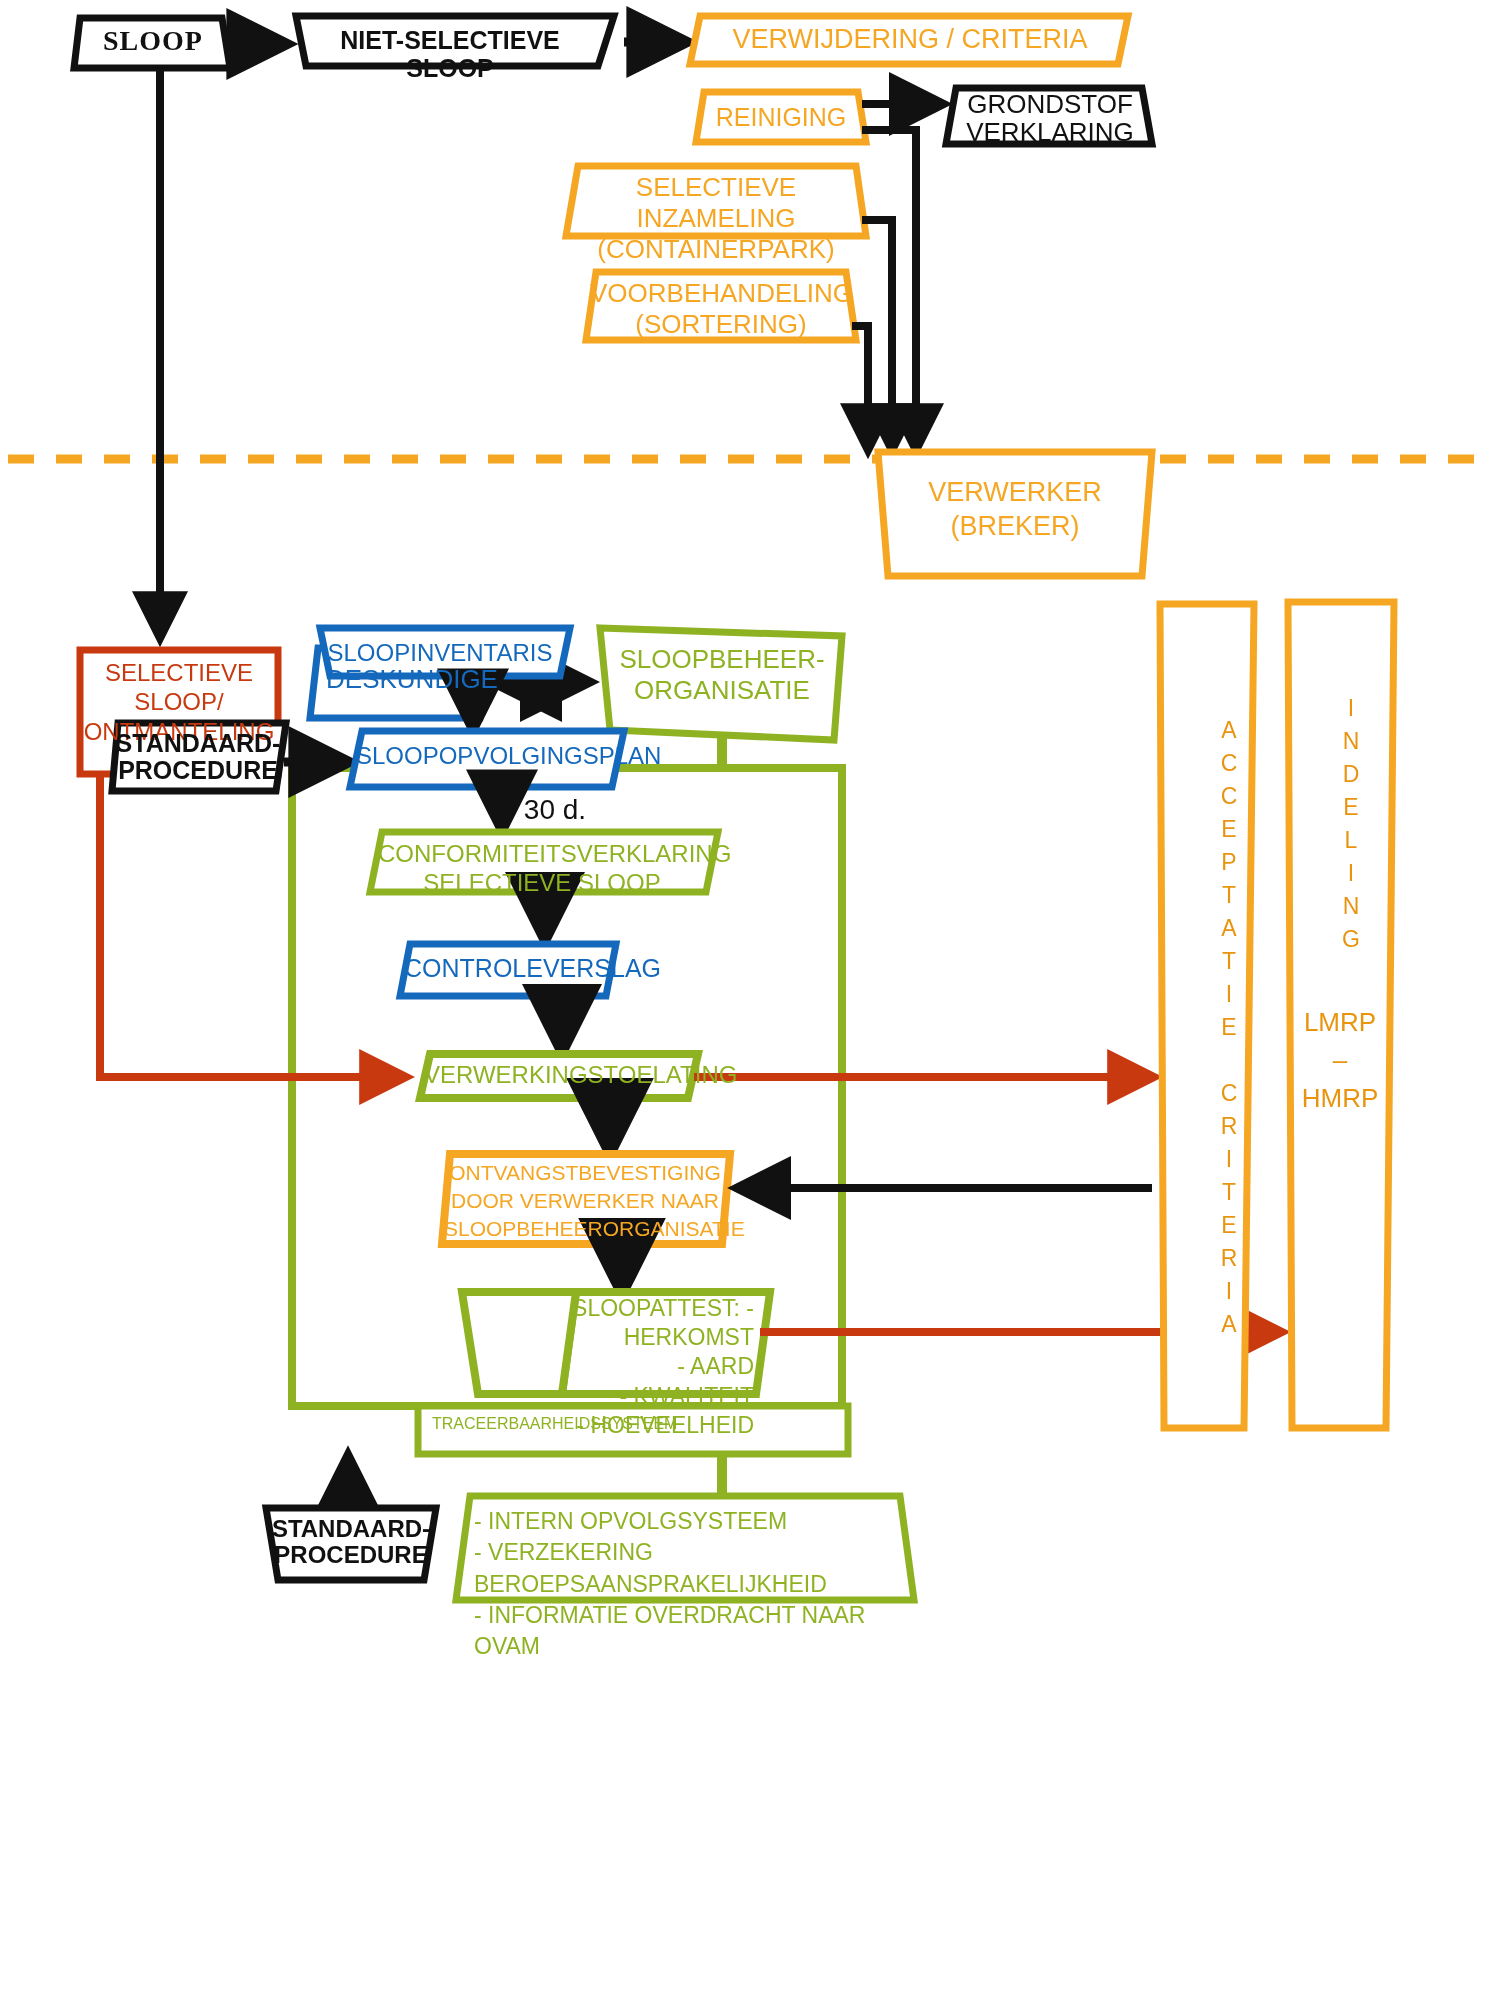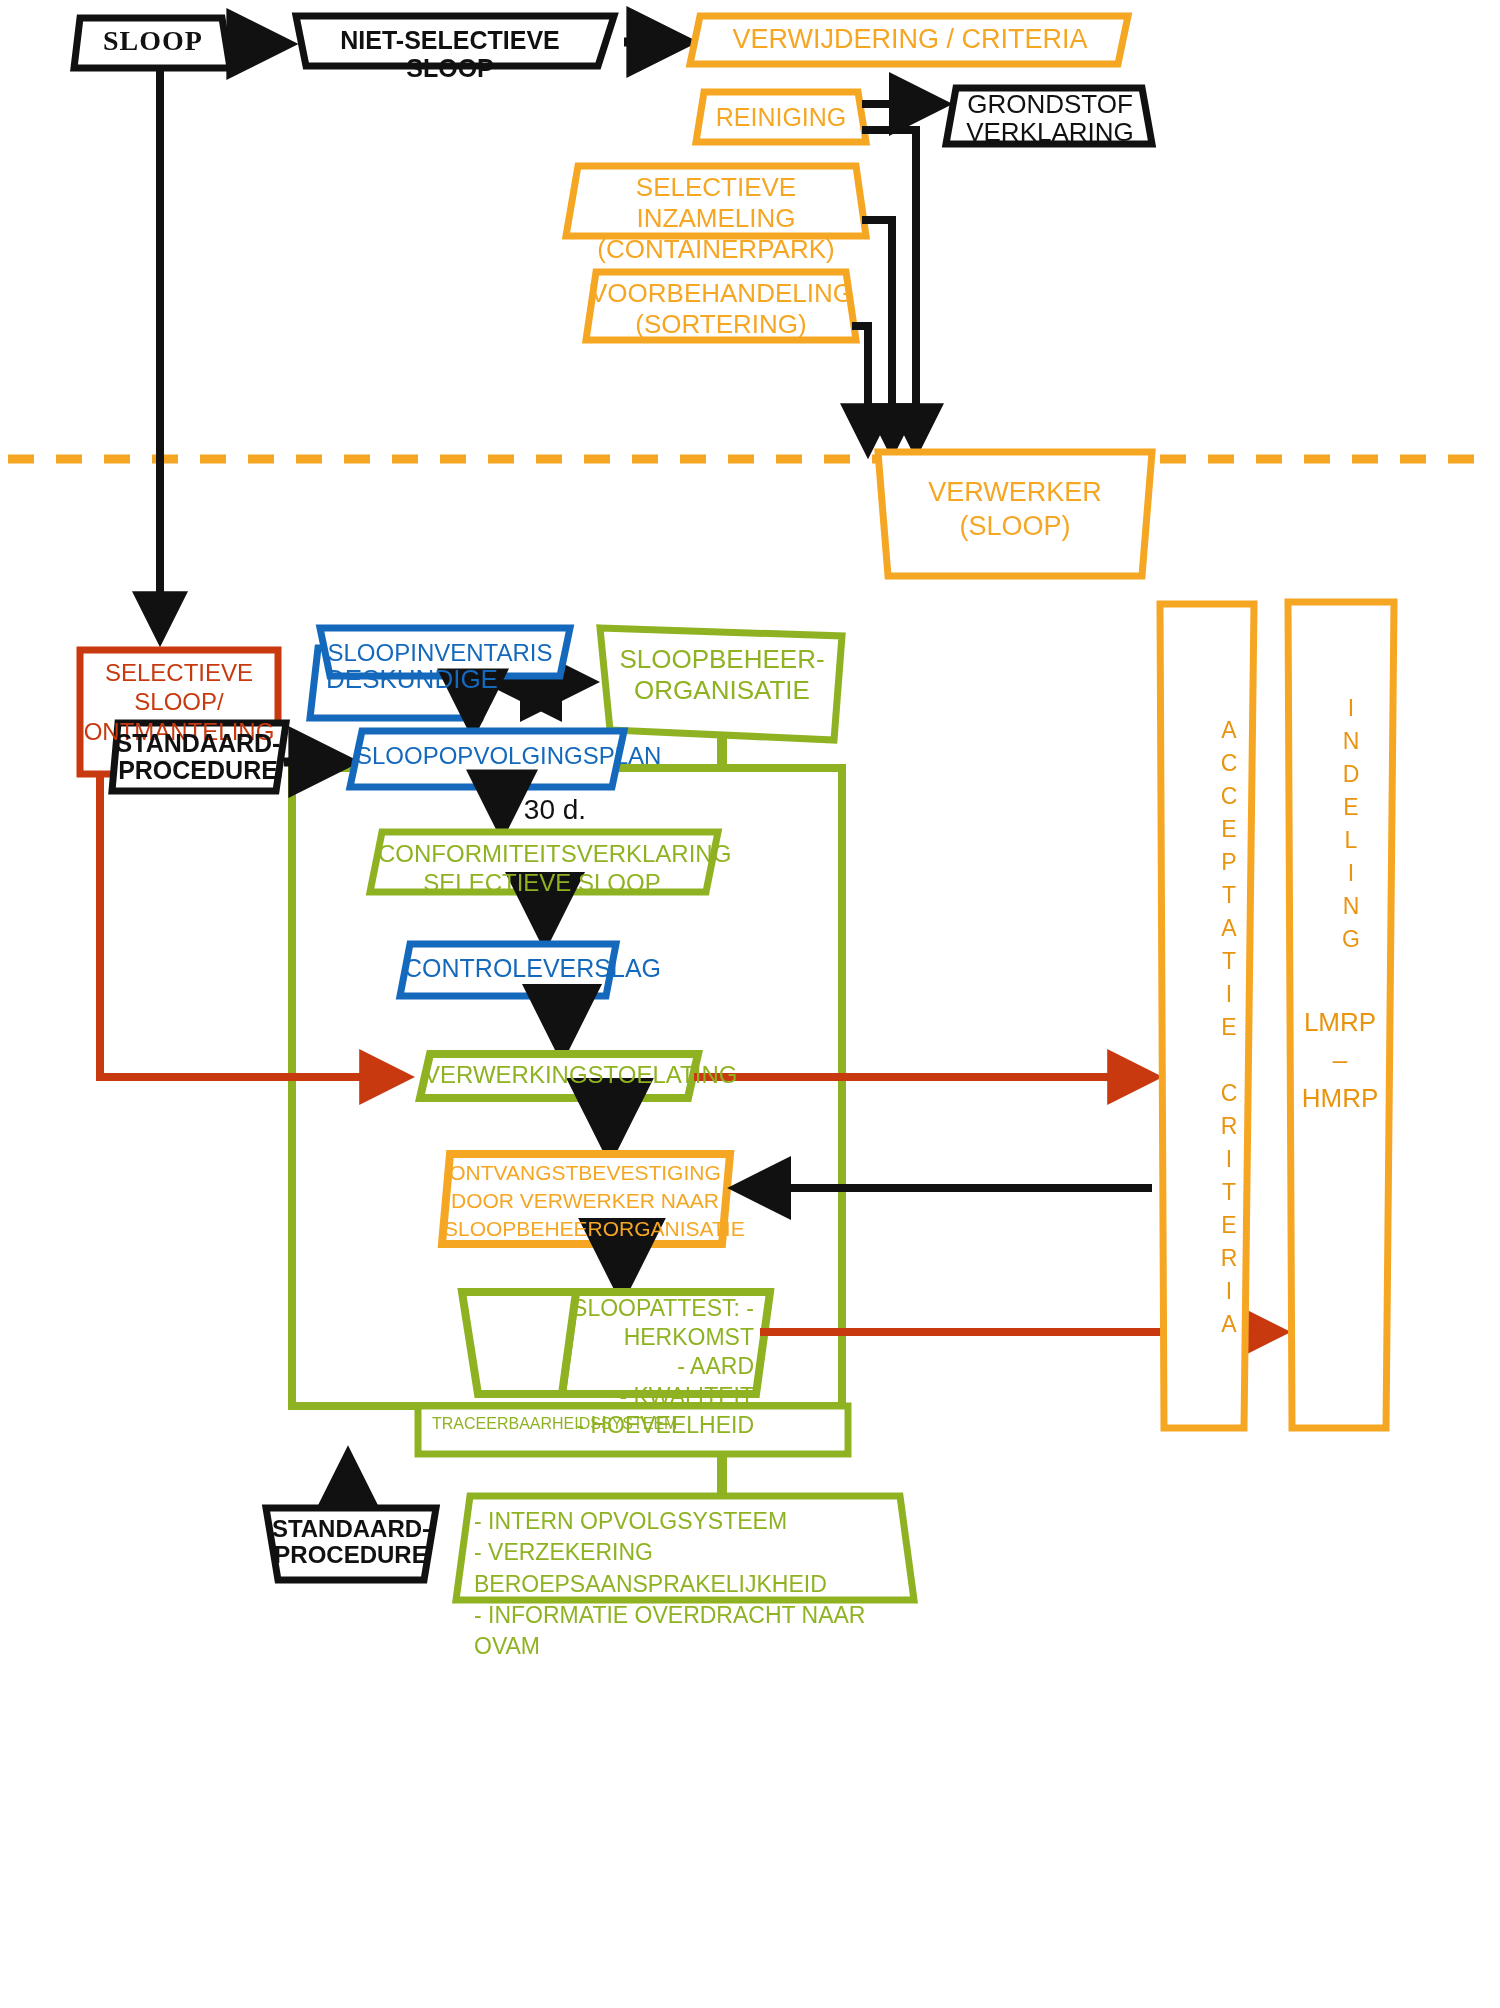--- a/index.html
+++ b/index.html
@@ -139,21 +139,21 @@
 <div class="lbl" style="left:950px;top:91px;width:200px;font-size:26px;font-weight:400;color:#111;line-height:1.06;">GRONDSTOF
 VERKLARING</div>
 
 <div class="lbl" style="left:572px;top:172px;width:288px;font-size:26px;color:#F5A623;line-height:1.2;">SELECTIEVE INZAMELING
 (CONTAINERPARK)</div>
 
 <div class="lbl" style="left:590px;top:278px;width:262px;font-size:26px;color:#F5A623;line-height:1.2;">VOORBEHANDELING
 (SORTERING)</div>
 
 <div class="lbl" style="left:884px;top:476px;width:262px;font-size:27px;color:#F5A623;line-height:1.25;">VERWERKER
-(SLOOP)</div>
+(BREKER)</div>
 
 <div class="lbl" style="left:80px;top:658px;width:198px;font-size:24px;color:#C8390F;line-height:1.22;">SELECTIEVE
 SLOOP/
 ONTMANTELING</div>
 
 <div class="lbl" style="left:312px;top:665px;width:176px;font-size:26px;color:#1469BC;padding-left:12px;">DESKUNDIGE</div>
 
 <div class="lbl" style="left:608px;top:644px;width:228px;font-size:26px;color:#8FB222;line-height:1.2;">SLOOPBEHEER-
 ORGANISATIE</div>
 

